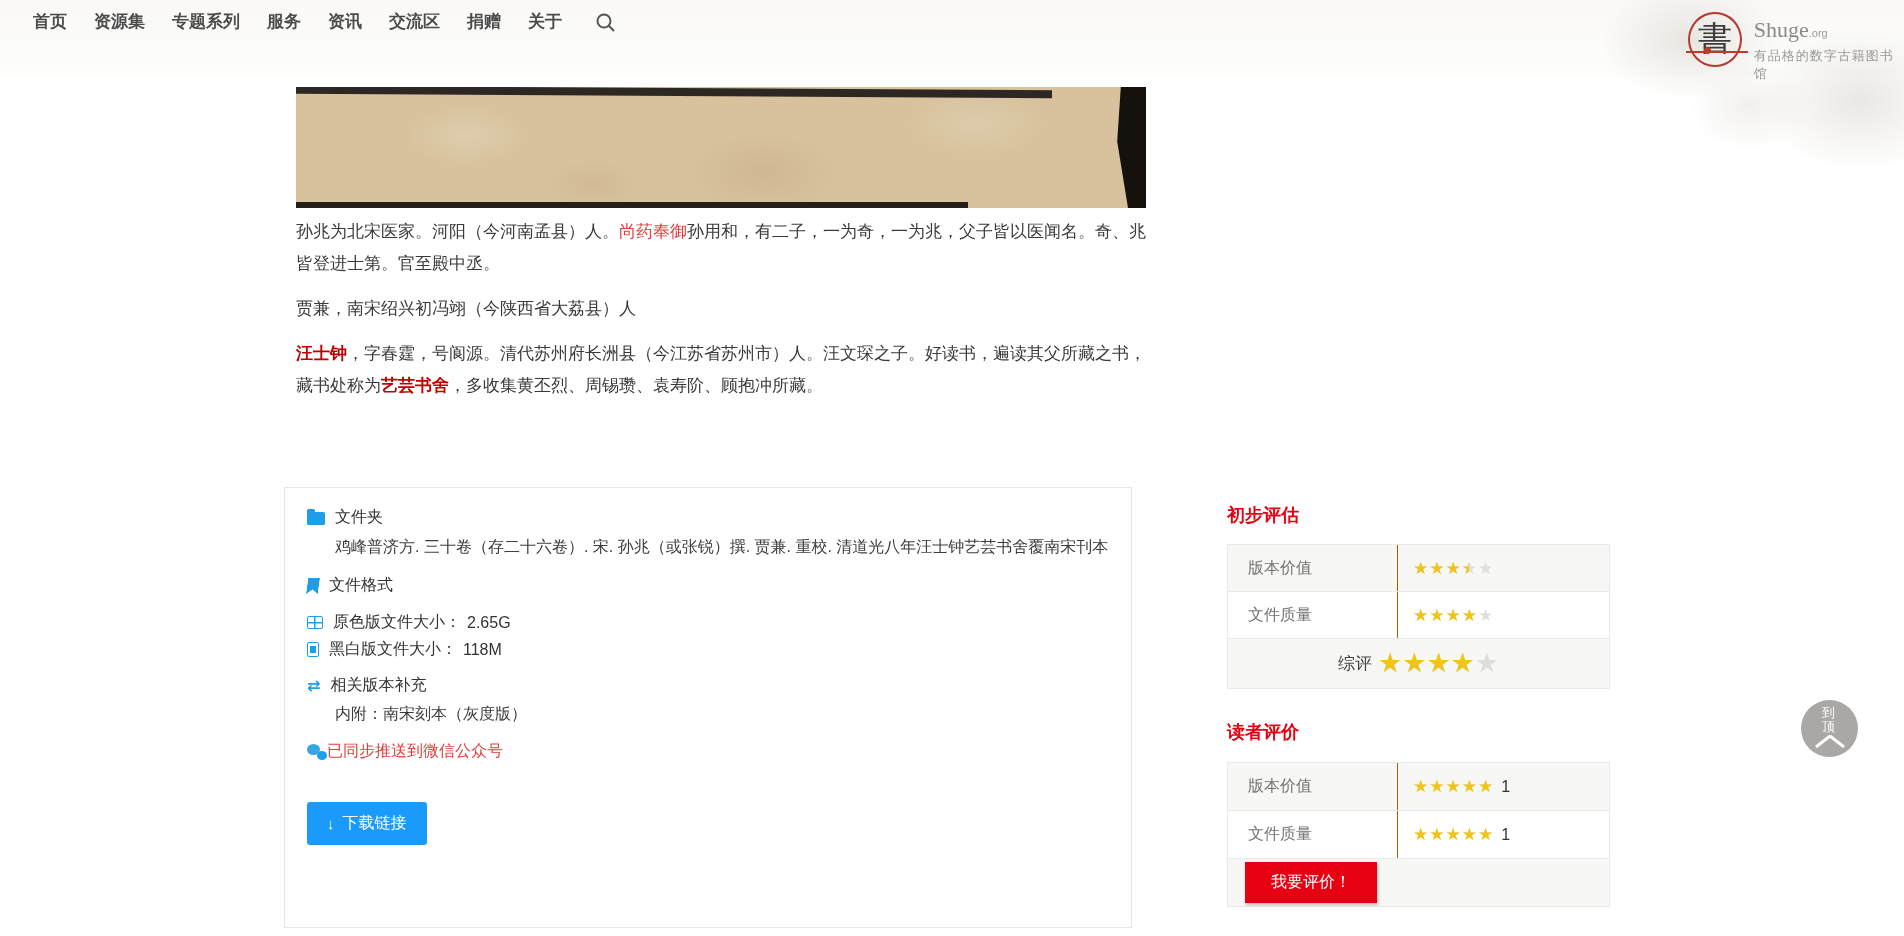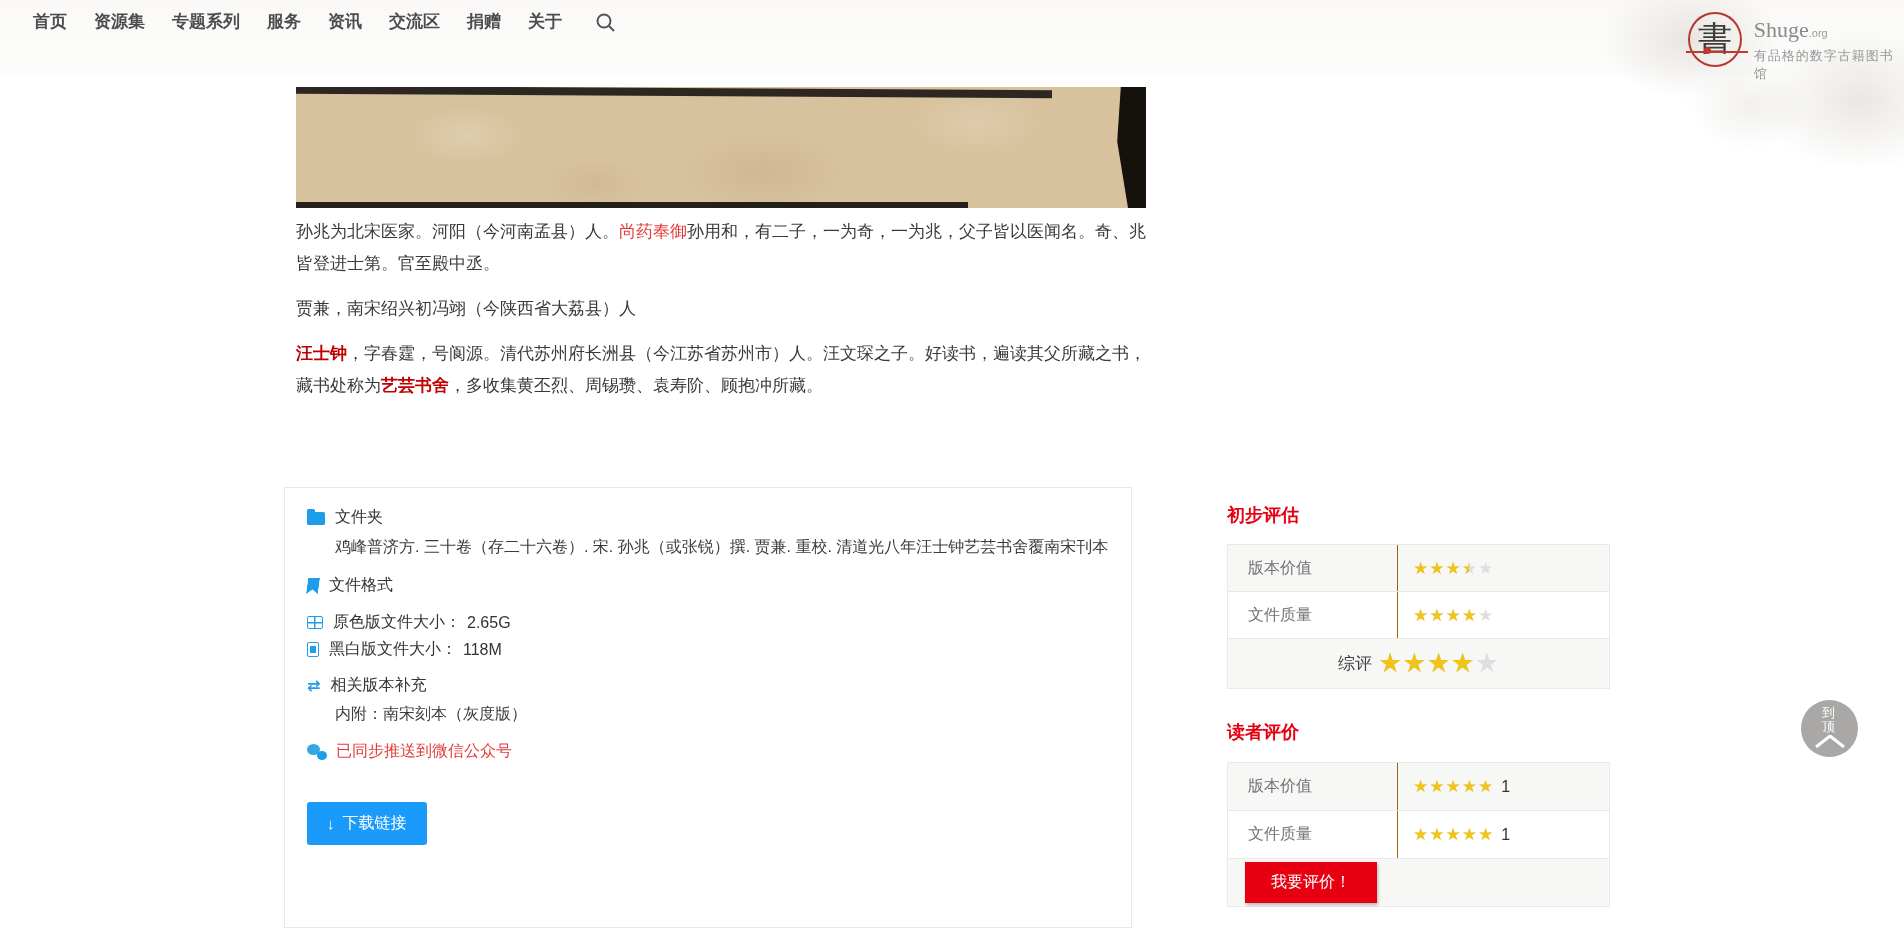--- a/index.html
+++ b/index.html
@@ -57,21 +57,21 @@
   .fb-folder-icon { position:relative; width:18px; height:13px; background:#1e9ee8; border-radius:1.5px; margin-top:2px; }
   .fb-folder-icon::before { content:""; position:absolute; left:0; top:-3px; width:8px; height:4px; background:#1e9ee8; border-radius:1.5px 1.5px 0 0; }
   .fb-format-icon { width:12px; height:16px; background:#1e9ee8;
       clip-path:polygon(0 0,100% 0,100% 100%,50% 72%,0 100%); transform:skewX(-8deg); }
   .fb-grid-icon { width:16px; height:13px; border:1.5px solid #1e9ee8; border-radius:2px;
       background:linear-gradient(#1e9ee8,#1e9ee8) 50% 0/1.5px 100% no-repeat,
                  linear-gradient(#1e9ee8,#1e9ee8) 0 50%/100% 1.5px no-repeat; }
   .fb-file-icon { width:12px; height:15px; border:1.5px solid #1e9ee8; border-radius:2px;
       background:linear-gradient(#1e9ee8,#1e9ee8) 50% 50%/6px 7px no-repeat; }
   .fb-sync-icon { font-size:16px; color:#1e9ee8; font-weight:700; line-height:1; }
-  .wechat-row { display:flex; align-items:center; gap:9px; cursor:pointer; }
+  .wechat-row { display:flex; align-items:center; cursor:pointer; }
   .wechat-icon { position:relative; width:20px; height:16px; }
   .wechat-icon::before { content:""; position:absolute; left:0; top:0; width:13px; height:11px; border-radius:50%; background:#38a6e3; }
   .wechat-icon::after { content:""; position:absolute; right:0; bottom:0; width:10px; height:9px; border-radius:50%; background:#1e9ee8; }
   .wechat-label { font-size:16px; color:#e23b3b; }
   .download-btn { display:inline-flex; align-items:center; gap:8px; margin-top:40px;
       background:#1a9bfc; color:#fff; font-size:16px; padding:11px 20px; border:none; border-radius:3px; cursor:pointer; }
   .download-arrow { font-size:15px; font-weight:700; }
 
   
   .side-title { position:absolute; left:1227px; font-size:18px; font-weight:700; color:#e60012; }

